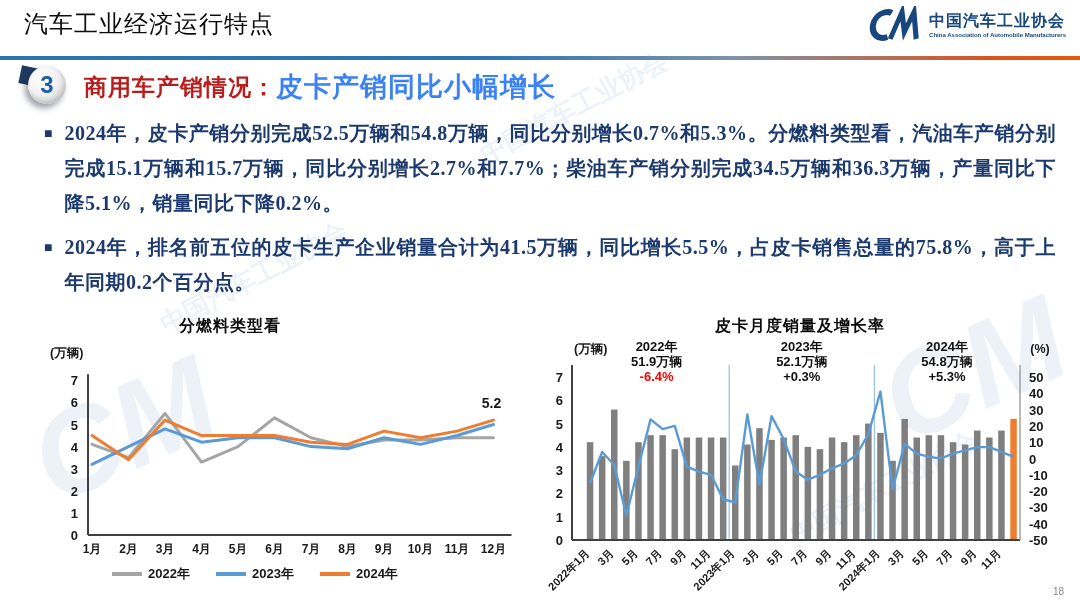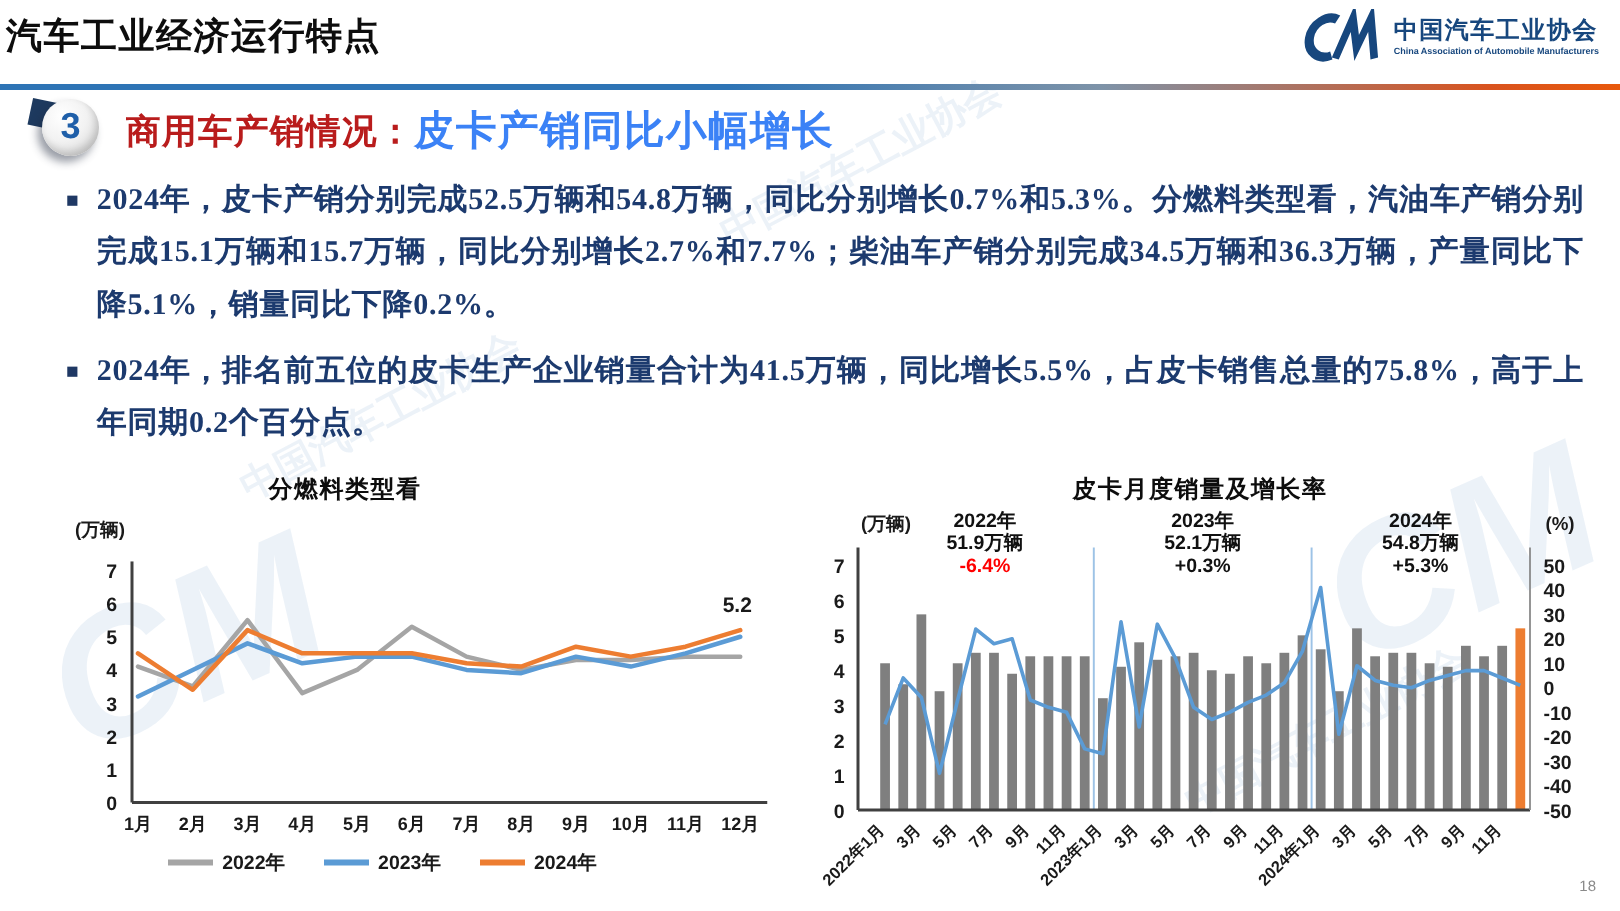--- a/index.html
+++ b/index.html
@@ -4,22 +4,22 @@
 <style>
   html,body{margin:0;padding:0;}
   body{
     width:1080px;height:607px;position:relative;overflow:hidden;
     background:#ffffff;
     font-family:"Liberation Sans","DejaVu Sans",sans-serif;
     -webkit-font-smoothing:antialiased;
   }
   
   .page-title{
-    position:absolute;left:4px;top:8px;
-    font-size:24px;font-weight:700;color:#0d0d0d;letter-spacing:1px;
+    position:absolute;left:24px;top:8px;
+    font-size:24px;font-weight:400;color:#0d0d0d;letter-spacing:1px;
   }
   .header-rule{
     position:absolute;left:0;top:56px;width:1080px;height:4px;
     background:linear-gradient(90deg,#2e74b5 0%,#2e74b5 45%,#7e93a8 68%,#d9531e 92%,#e8590c 100%);
   }
   .logo{
     position:absolute;right:14px;top:6px;display:flex;align-items:center;gap:8px;
   }
   .logo-names{display:flex;flex-direction:column;line-height:1.1;}
   .logo-cn{font-size:16px;font-weight:900;color:#17477e;letter-spacing:1px;}

